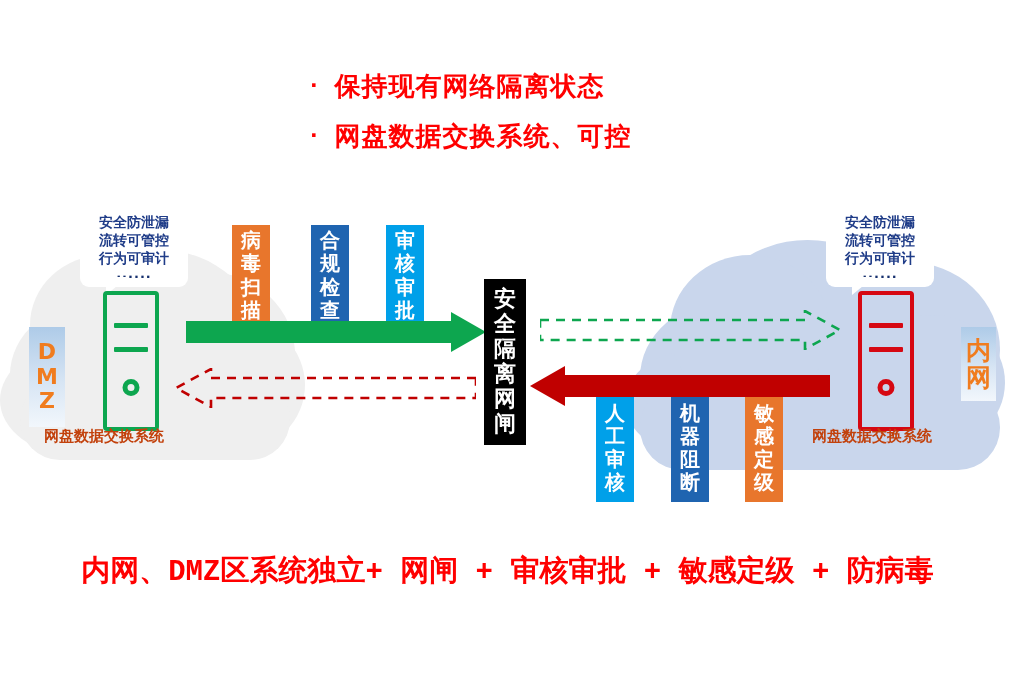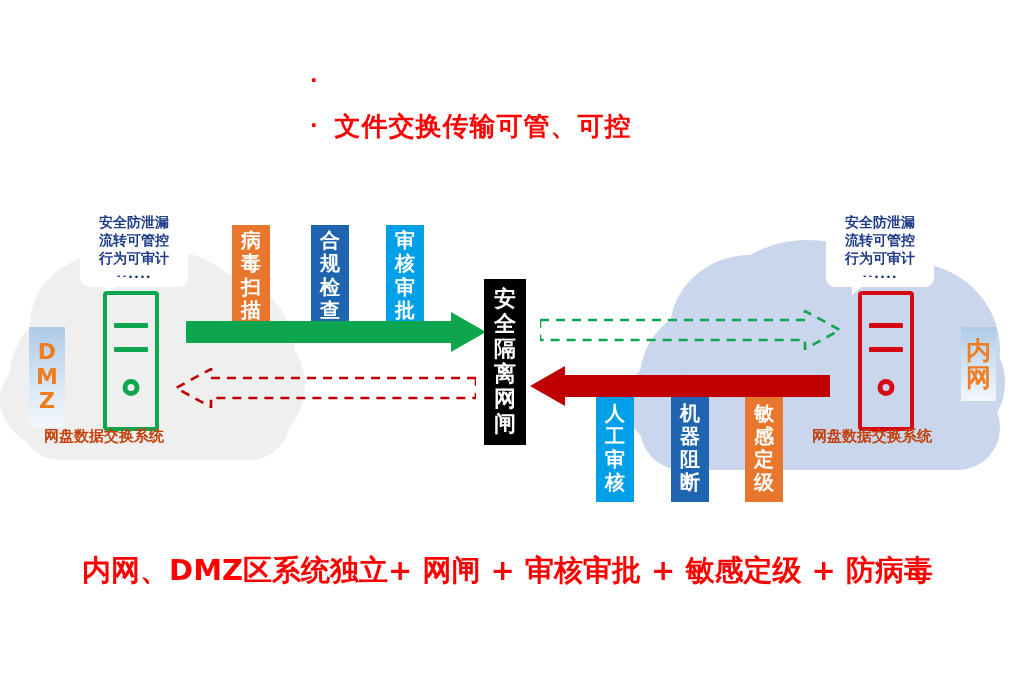--- a/index.html
+++ b/index.html
@@ -101,35 +101,36 @@
     align-items:center;justify-content:center;
     color:#ffffff;font-weight:bold;font-size:22px;line-height:1.13;
   }
 
   
   .arrow-svg{position:absolute;}
 
   
   #footer{
     position:absolute;left:0;top:551px;width:1015px;text-align:center;
-    color:#FF0000;font-weight:bold;font-size:29px;letter-spacing:0px;
+    color:#FF0000;font-weight:bold;font-size:29px;letter-spacing:0px;font-family:Liberation Mono, monospace;
   }
 </style>
 </head>
 <body>
 
 <div class="stage">
 
   <div class="bullets">
     <div class="bullet">
       <span class="dot">·</span>
+      <span>保持现有网络隔离状态</span>
     </div>
     <div class="bullet">
       <span class="dot">·</span>
-      <span>文件交换传输可管、可控</span>
+      <span>网盘数据交换系统、可控</span>
     </div>
   </div>
 
   <div class="cloud cloud-left">
     <span style="left: 10px; top: 300px; width: 180px; height: 150px; background: rgb(239, 239, 239);"></span>
     <span style="left: 60px; top: 250px; width: 200px; height: 180px; background: rgb(239, 239, 239);"></span>
     <span style="left: 120px; top: 272px; width: 175px; height: 165px; background: rgb(239, 239, 239);"></span>
     <span style="left: 0px; top: 345px; width: 150px; height: 110px; background: rgb(239, 239, 239);"></span>
     <span style="left: 175px; top: 320px; width: 130px; height: 130px; background: rgb(239, 239, 239);"></span>
     <span style="left: 30px; top: 255px; width: 150px; height: 140px; background: rgb(239, 239, 239);"></span>

